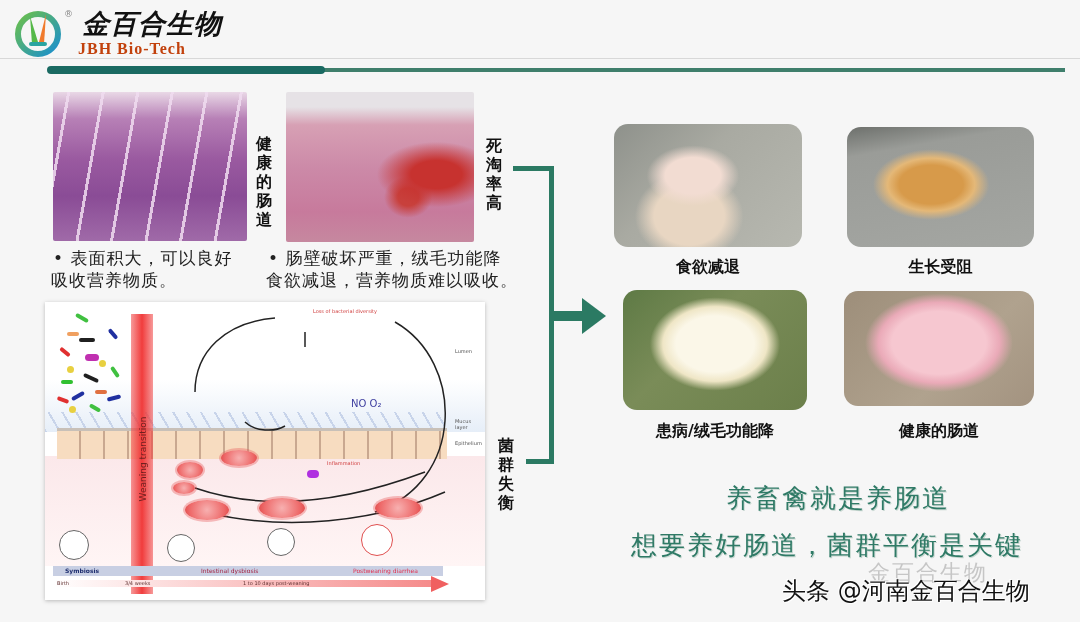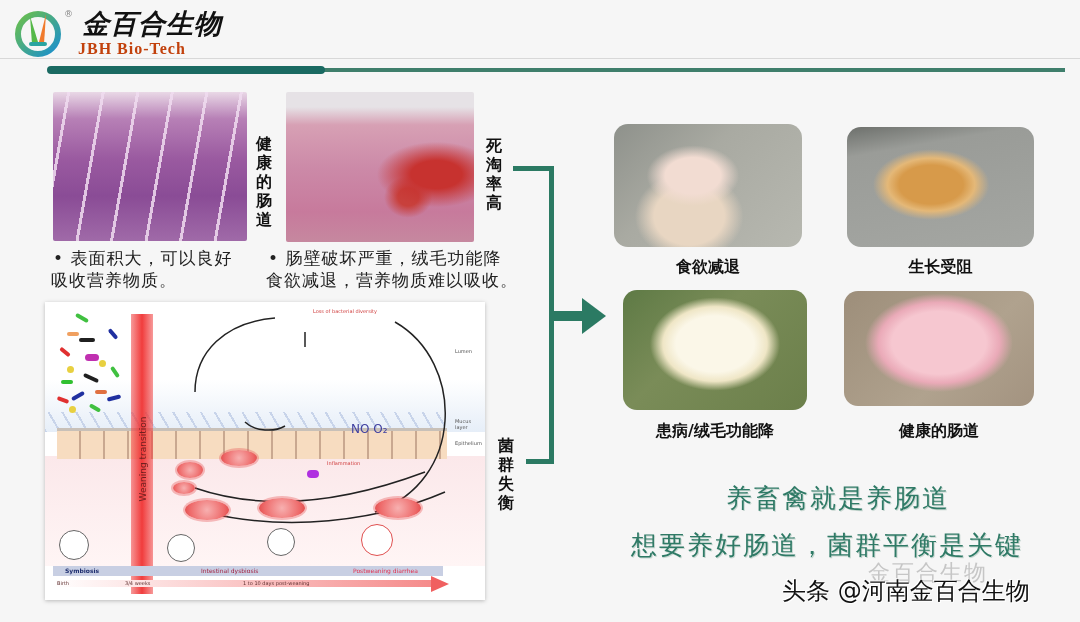--- a/index.html
+++ b/index.html
@@ -124,21 +124,21 @@
   <div class="abs bug" style="left:26px;top:92px;width:14px;background:#2030a0;transform:rotate(-30deg);"></div>
   <div class="abs bug" style="left:50px;top:88px;background:#e07040;"></div>
   <div class="abs dot" style="left:24px;top:104px;"></div>
   <div class="abs bug" style="left:62px;top:94px;width:14px;background:#2030a0;transform:rotate(-15deg);"></div>
   <div class="abs bug" style="left:44px;top:104px;background:#40c040;transform:rotate(30deg);"></div>
 
   <div class="abs" style="left:268px;top:6px;font-size:5px;color:#d04040;">Loss of bacterial diversity</div>
   <div class="abs" style="left:410px;top:46px;font-size:5px;color:#555;">Lumen</div>
   <div class="abs" style="left:410px;top:116px;font-size:5px;color:#555;">Mucus layer</div>
   <div class="abs" style="left:410px;top:138px;font-size:5px;color:#555;">Epithelium</div>
-  <div class="abs" style="left:306px;top:96px;font-size:12px;color:#4040a0;margin-top:24px;">NO  O₂</div>
+  <div class="abs" style="left:306px;top:96px;font-size:10px;color:#4040a0;">NO  O₂</div>
   <div class="abs" style="left:282px;top:158px;font-size:5px;color:#d04040;">Inflammation</div>
 
   <svg class="abs" style="left:0;top:0;" width="440" height="298">
     <path d="M230 16 C180 20,150 50,150 90" fill="none" stroke="#222" stroke-width="1.5"></path>
     <path d="M350 20 C420 60,420 180,330 210" fill="none" stroke="#222" stroke-width="1.5"></path>
     <path d="M150 186 C220 210,300 200,380 170" fill="none" stroke="#222" stroke-width="1.5"></path>
     <path d="M160 210 C240 230,330 220,400 190" fill="none" stroke="#222" stroke-width="1.5"></path>
     <path d="M200 120 C210 130,230 130,240 124" fill="none" stroke="#222" stroke-width="1.5"></path>
     <path d="M260 30 L260 45" stroke="#222" stroke-width="1.5"></path>
   </svg>

